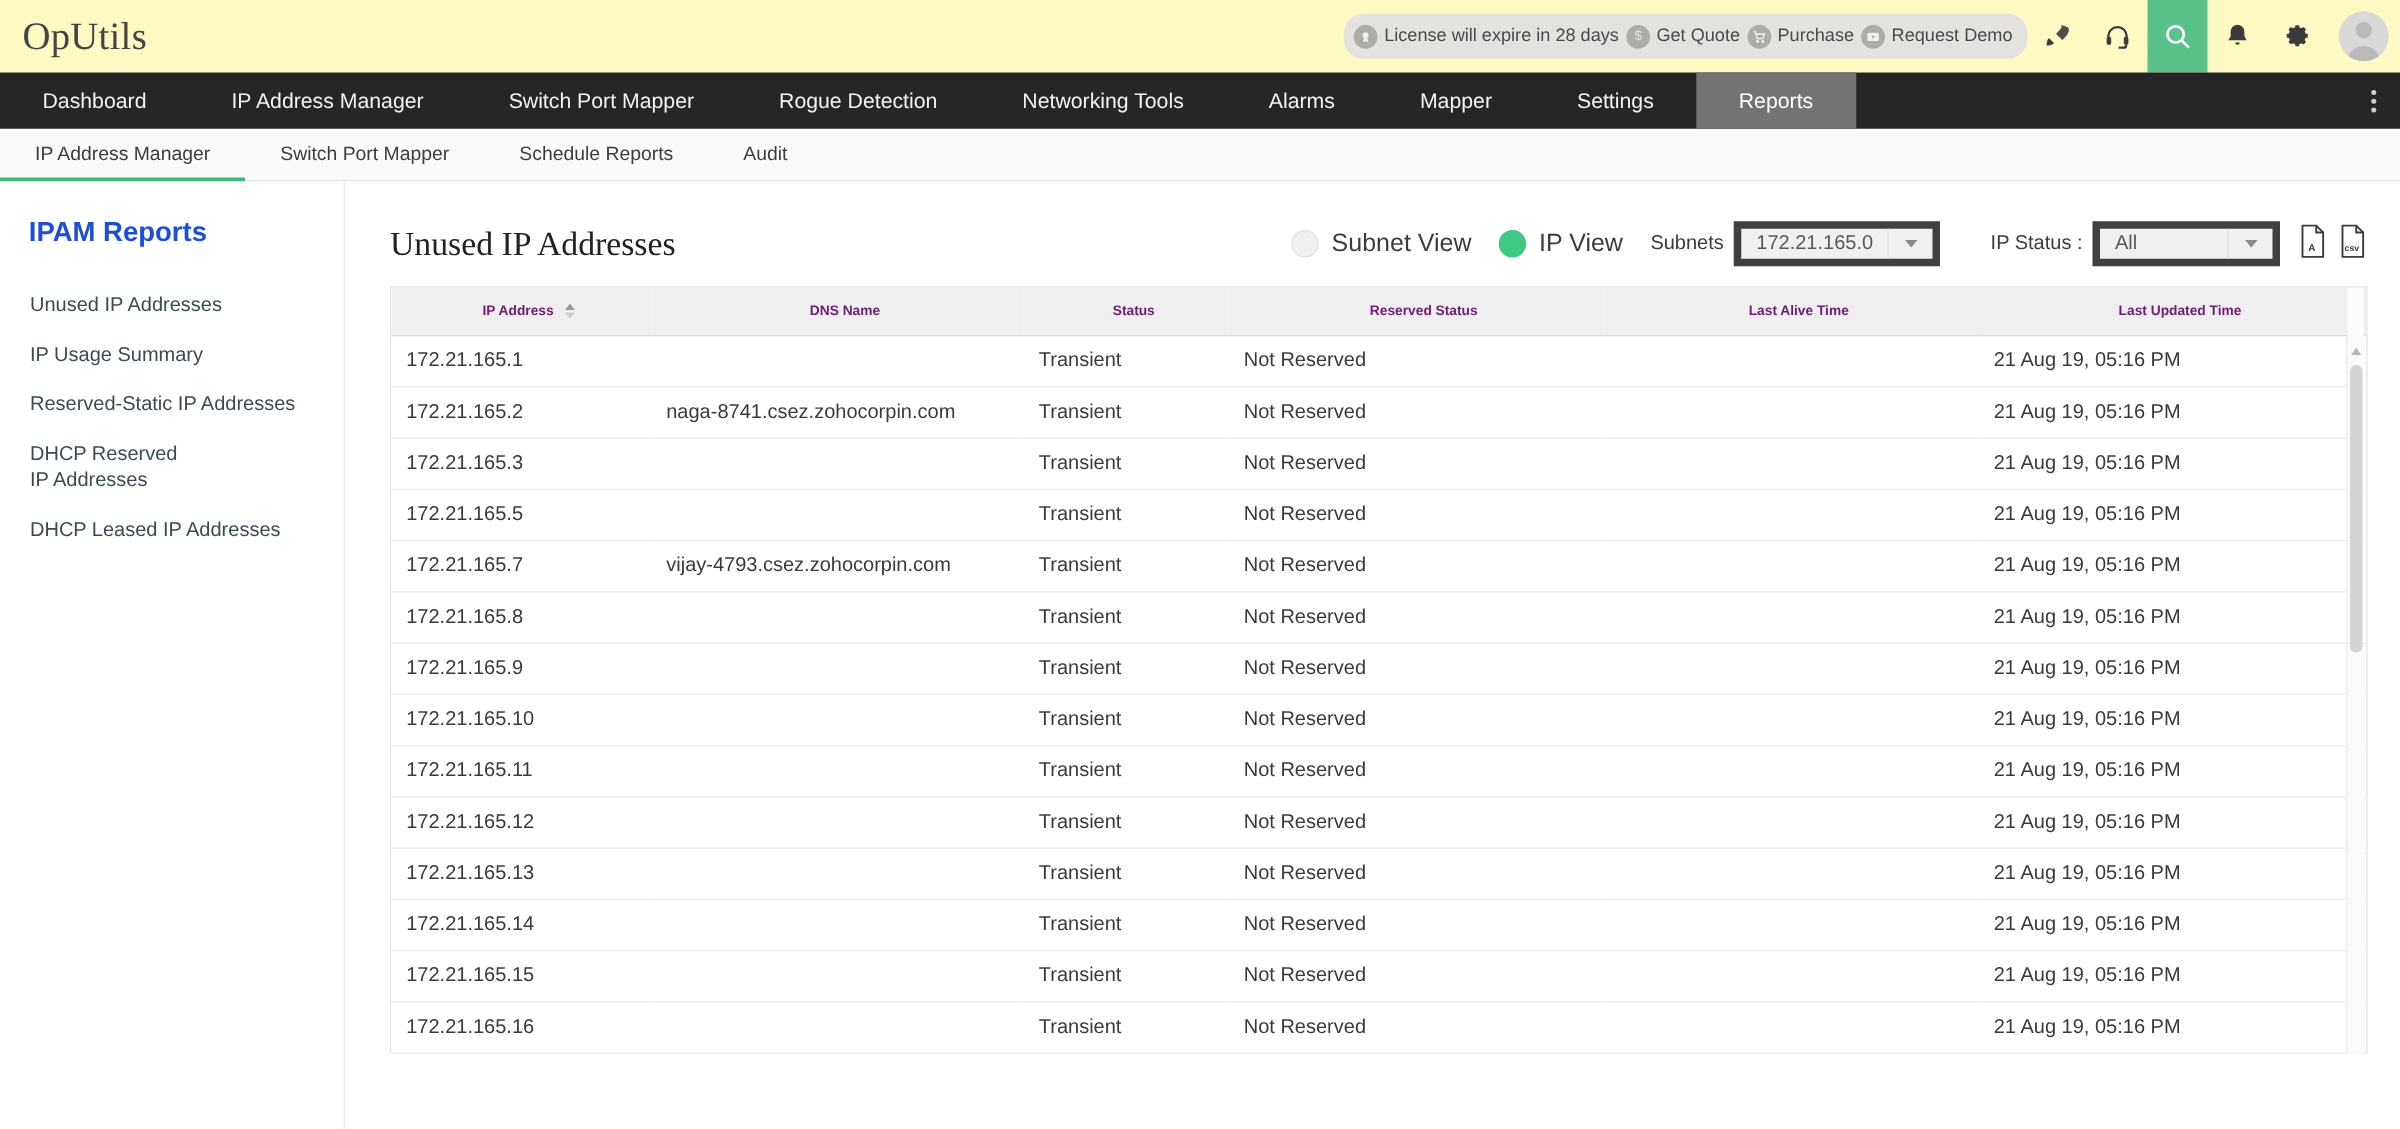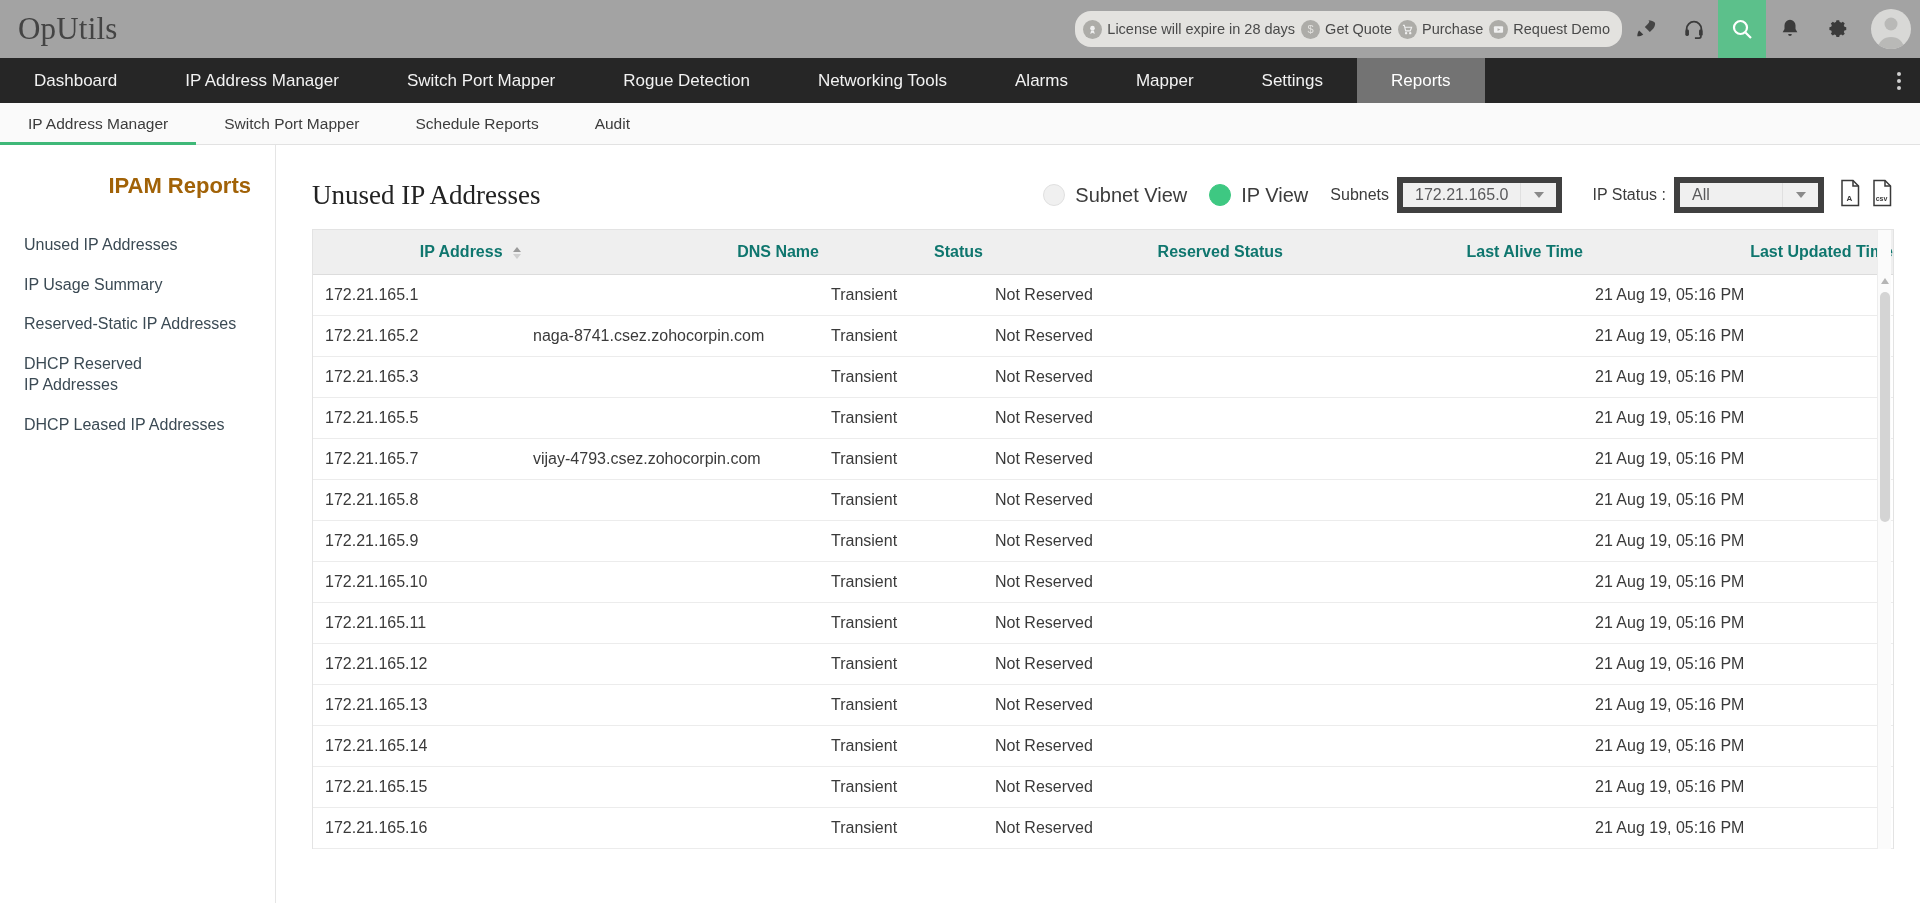--- a/index.html
+++ b/index.html
@@ -9,21 +9,21 @@
     height: 903px;
     overflow: hidden;
     font-family: "Liberation Sans", sans-serif;
     background: #ffffff;
     color: #333;
   }
 
   
   .topbar {
     height: 58px;
-    background: #a3a3a3;
+    background: #fef9c3;
     display: flex;
     align-items: center;
     position: relative;
   }
   .brand {
     font-family: "Liberation Serif", serif;
     font-size: 31px;
     color: #444;
     padding-left: 18px;
     letter-spacing: .2px;
@@ -141,23 +141,22 @@
   .sidebar {
     width: 276px;
     flex: 0 0 276px;
     background: #ffffff;
     border-right: 1px solid #e5e5e5;
     padding: 28px 0 0 0;
   }
   .sidebar-title {
     font-size: 22px;
     font-weight: bold;
-    color: #a16207;
-    padding: 0 24px 26px 8px;
-    text-align: right;
+    color: #1d4ed8;
+    padding: 0 24px 26px 23px;
   }
   .sidebar-item {
     font-size: 16px;
     color: #3b4a54;
     padding: 9px 24px;
     line-height: 1.35;
     cursor: pointer;
   }
 
   
@@ -242,24 +241,24 @@
   
   .table-wrap {
     margin: 6px 26px 0 36px;
     border: 1px solid #e3e3e3;
     border-bottom: none;
     position: relative;
   }
   table { width: 100%; border-collapse: collapse; table-layout: fixed; }
   thead th {
     background: #efefef;
-    text-align: right;
-    font-size: 16px;
+    text-align: center;
+    font-size: 11px;
     font-weight: bold;
-    color: #0f766e;
+    color: #701a75;
     padding: 13px 0 13px 12px;
     border-bottom: 1px solid #dcdcdc;
     white-space: nowrap;
   }
   .sort-arrows {
     display: inline-flex;
     flex-direction: column;
     gap: 2px;
     margin-left: 6px;
     vertical-align: middle;
@@ -457,21 +456,21 @@
         <span class="radio-label">IP View</span>
 
         <span class="ctl-label">Subnets</span>
         <span class="select wide">
           <span class="val">172.21.165.0</span>
           <span class="arrow-box">
               <span class="caret"></span>
             </span>
         </span>
 
-        <span class="ctl-label" style="margin-left:30px">IP Status :</span>
+        <span class="ctl-label" style="margin-left:40px">IP Status :</span>
         <span class="select wide">
           <span class="val">All</span>
           <span class="arrow-box">
               <span class="caret"></span>
             </span>
         </span>
 
         <span class="export-icons">
           <span class="export-icon">
             <svg width="24" height="28" viewBox="0 0 24 28" fill="none" stroke="#3a3a3a" stroke-width="1.5">

